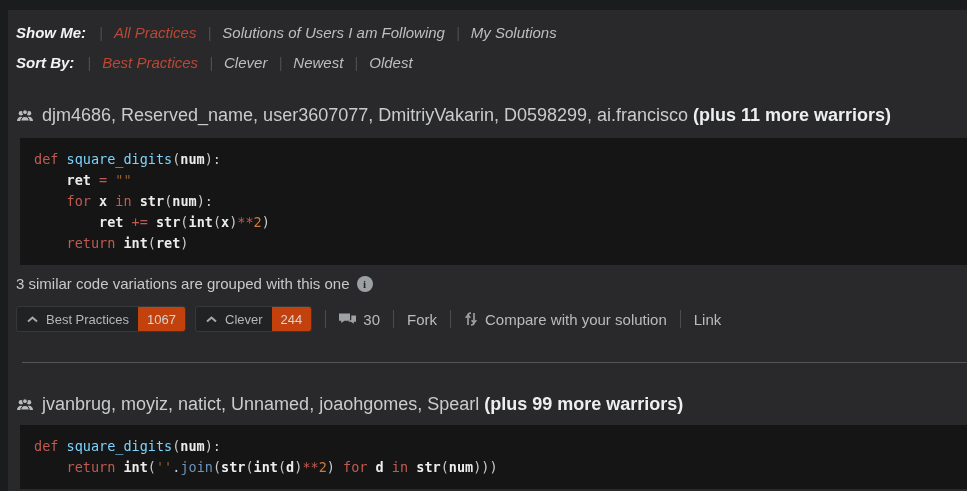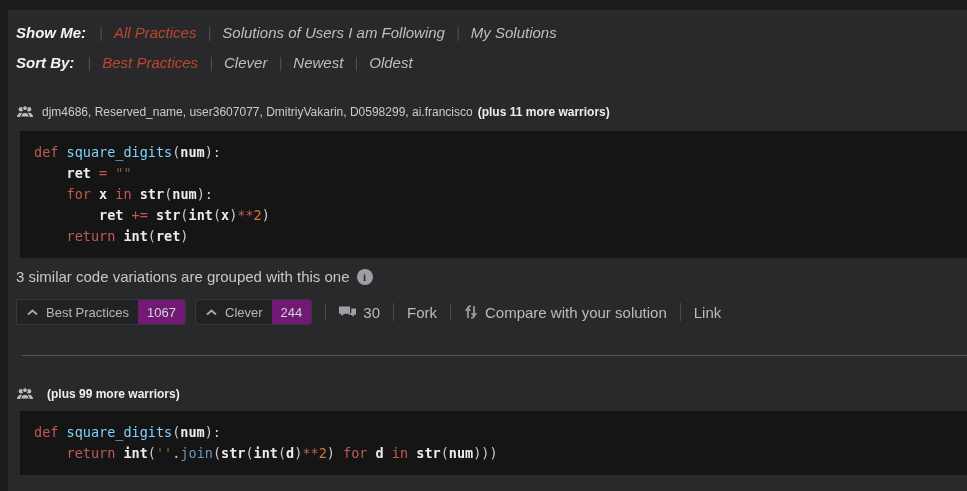--- a/index.html
+++ b/index.html
@@ -14,21 +14,21 @@
     background: #29292b;
   }
   
   .filters { padding: 12px 0 0 8px; font-size: 15px; }
   .filter-row { display: flex; align-items: center; height: 20px; margin-bottom: 10px; font-style: italic; }
   .filter-row .flabel { color: #f2f3f4; font-weight: bold; margin-right: 2px; }
   .fopt { color: #bcbec0; cursor: pointer; }
   .fopt.active { color: #bd4732; }
   .pipe { color: #4c4d4f; margin: 0 11px; font-size: 15px; }
   
-  .sol-header { display: flex; align-items: center; margin-left: 8px; font-size: 12px; }
+  .sol-header { display: flex; align-items: center; margin-left: 8px; font-size: 18px; }
   .sol-header .uicon { margin-right: 8px; color: #b9bbbd; display: inline-flex; }
   .names { color: #c9cbcd; }
   .plus-note { color: #eceeef; font-weight: bold; margin-left: 5px; }
   .h1st { margin-top: 33px; }
   .h2nd { margin-top: 31px; }
   
   .code {
     background: #151516;
     margin: 12px 0 0 12px;
     padding: 11px 14px;
@@ -58,21 +58,21 @@
   
   .actions { display: flex; align-items: center; margin: 14px 0 0 8px; font-size: 15px; color: #b9bbbd; }
   .vote-btn {
     display: inline-flex; align-items: center;
     background: #212224; border: 1px solid #37383a; border-radius: 3px;
     height: 26px; padding-left: 10px; overflow: hidden;
     color: #b4b6b8; font-size: 13px; cursor: pointer;
   }
   .vote-btn .caret { margin-right: 8px; display: inline-flex; color: #a6a8aa; }
   .vote-count {
-    background: #701a75; color: #d4d6d8;
+    background: #c2410c; color: #d4d6d8;
     height: 26px; display: inline-flex; align-items: center;
     padding: 0 9px; margin-left: 9px; font-size: 13px;
   }
   .gap8 { width: 9px; }
   .act-item { display: inline-flex; align-items: center; cursor: pointer; color: #b9bbbd; }
   .act-item .aicon { margin-right: 7px; display: inline-flex; color: #9fa2a4; }
   .act-sep { width: 1px; height: 18px; background: #4a4b4d; margin: 0 13px; }
   
   .divider { border: 0; border-top: 1px solid #545556; margin: 30px 0 0 14px; }
 </style>
@@ -188,19 +188,20 @@
     <span class="uicon">
       <svg width="18" height="14" viewBox="0 0 18 14" fill="currentColor">
         <circle cx="5" cy="4.2" r="2.3"></circle>
           <path d="M1 12c0-2.6 1.8-4.2 4-4.2S9 9.4 9 12z"></path>
         <circle cx="13" cy="4.2" r="2.3"></circle>
           <path d="M9 12c0-2.6 1.8-4.2 4-4.2s4 1.6 4 4.2z"></path>
         <circle cx="9" cy="3.2" r="2.4" stroke="#29292b" stroke-width="1"></circle>
         <path d="M4.8 12c0-2.8 1.9-4.5 4.2-4.5s4.2 1.7 4.2 4.5z" stroke="#29292b" stroke-width="1"></path>
       </svg>
     </span>
+    <span class="names">jvanbrug, moyiz, natict, Unnamed, joaohgomes, Spearl</span>
     <span class="plus-note">(plus 99 more warriors)</span>
   </div>
 
   <pre class="code" style="margin-top:10px;"><span class="t-k">def </span><span class="t-f">square_digits</span><span class="t-p">(</span><span class="t-b">num</span><span class="t-p">):</span>
 <span class="t-p">    </span><span class="t-k">return</span><span class="t-p"> </span><span class="t-b">int</span><span class="t-p">(</span><span class="t-s">''</span><span class="t-p">.</span><span class="t-m">join</span><span class="t-p">(</span><span class="t-b">str</span><span class="t-p">(</span><span class="t-b">int</span><span class="t-p">(</span><span class="t-b">d</span><span class="t-p">)</span><span class="t-o">**</span><span class="t-n">2</span><span class="t-p">) </span><span class="t-k">for</span><span class="t-p"> </span><span class="t-b">d</span><span class="t-p"> </span><span class="t-k">in</span><span class="t-p"> </span><span class="t-b">str</span><span class="t-p">(</span><span class="t-b">num</span><span class="t-p">)))</span></pre>
 
 </div>
 
 </body></html>

